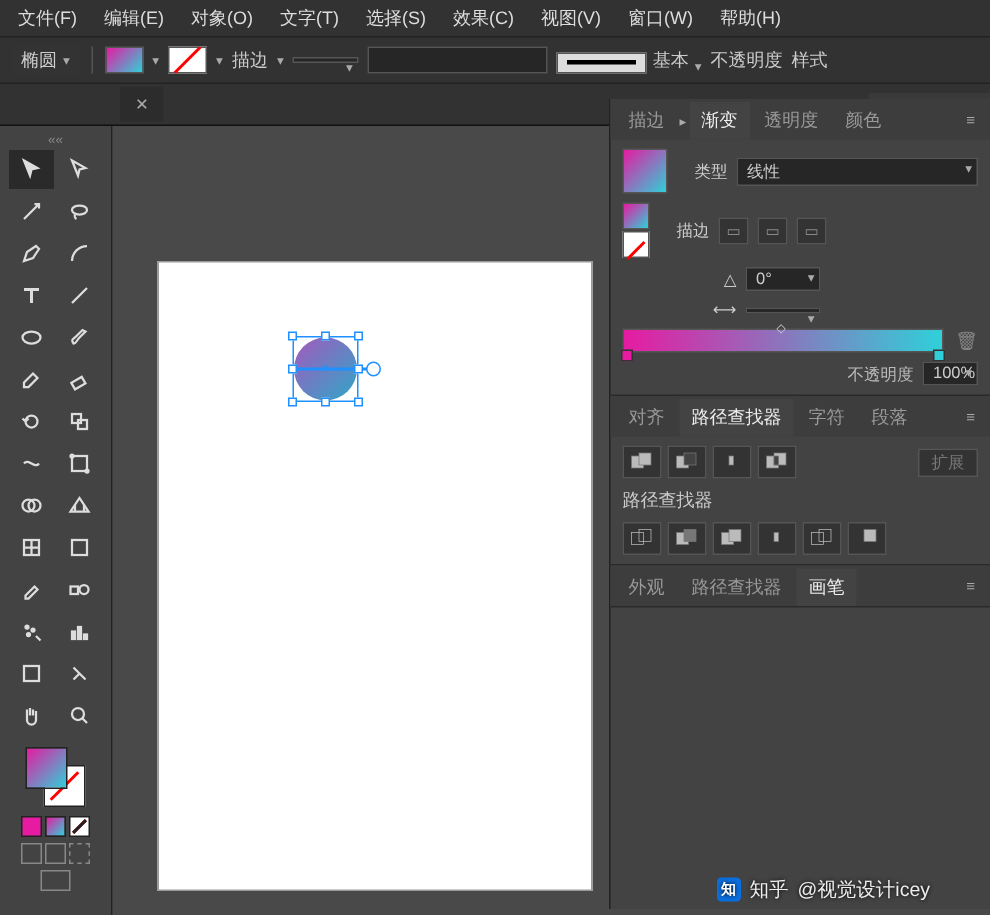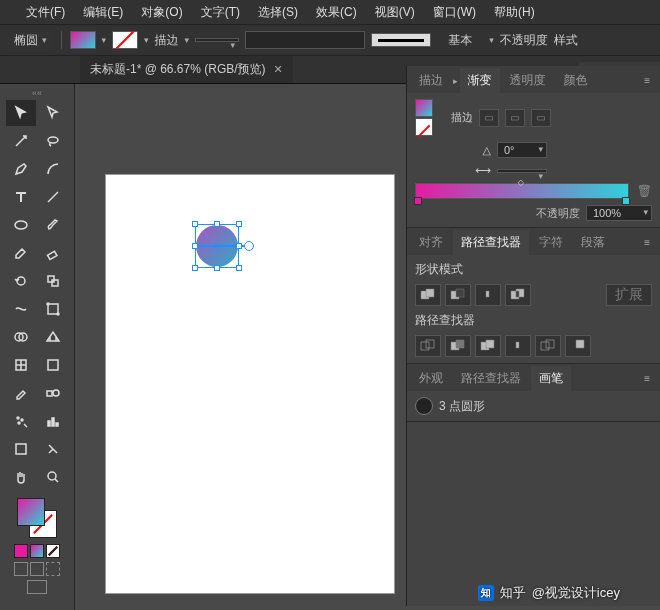--- a/index.html
+++ b/index.html
@@ -1,17 +1,17 @@
 <!DOCTYPE html>
 <html><head>
 <meta charset="utf-8">
 <style>
   * { box-sizing: border-box; margin: 0; padding: 0; font-family: "Microsoft YaHei", Arial, sans-serif; }
   body { width: 660px; height: 610px; background: #323232; color: #ccc; font-size: 12px; overflow: hidden; position: relative; }
-  .menubar { background: #323232; height: 24px; display: flex; align-items: flex-end; padding: 0 18px; gap: 2px; }
+  .menubar { background: #323232; height: 24px; display: flex; align-items: flex-end; padding: 0 4px; gap: 2px; }
   .menubar span { padding: 3px 8px; color: #ddd; cursor: default; }
   .optionsbar { background: #323232; height: 32px; display: flex; align-items: center; padding: 0 8px; gap: 6px; border-top: 1px solid #222; border-bottom: 1px solid #222;}
   .dropdown-simple { display: flex; align-items: center; gap: 4px; background: #333; padding: 2px 6px; }
   .chev { font-size: 9px; color: #aaa; }
   .swatch-grad { width: 26px; height: 18px; background: linear-gradient(135deg, #e61ba2, #2fd0d9); border: 1px solid #555; }
   .swatch-none { width: 26px; height: 18px; background: #fff; border: 1px solid #555; position: relative; }
   .swatch-none::after { content: ""; position: absolute; width: 100%; height: 2px; background: red; top: 50%; left: 0; transform: translateY(-50%) rotate(-45deg); }
   .num-field { background: #262626; border: 1px solid #555; color: #ccc; padding: 1px 14px 1px 4px; width: 44px; font-size: 11px; }
   .wide-field { background: #262626; border: 1px solid #555; width: 120px; height: 18px; }
   .stroke-sample { width: 60px; height: 14px; background: #ddd; border: 1px solid #555; display: flex; align-items: center; justify-content: center;}
@@ -62,21 +62,21 @@
   .sel-wrap::after{content:"▾";position:absolute;right:4px;top:2px;font-size:9px;color:#aaa;pointer-events:none}
   .icon-btn { width: 20px; height: 18px; border:1px solid #555; background:#333; display:inline-flex;align-items:center;justify-content:center;font-size:10px;color:#888}
   .slider-track { height: 16px; background: linear-gradient(90deg,#e61ba2,#2fd0d9); border:1px solid #555; position:relative; flex:1;}
   .stop{position:absolute;bottom:-7px;width:8px;height:8px;background:#fff;border:1px solid #333}
   .stop.l{left:-2px;background:#e61ba2}.stop.r{right:-2px;background:#2fd0d9}
   .marker{position:absolute;top:-6px;left:48%;font-size:8px;color:#ccc}
   .field-right { margin-left:auto; text-align:right; font-size:11px; color:#bbb; }
   .pathfinder-icons { display:flex; gap:4px; }
   .pf { width:26px; height:22px; border:1px solid #555; background:#333; display:flex;align-items:center;justify-content:center;}
   .pf svg{width:16px;height:14px;fill:#bbb;stroke:#777;stroke-width:0.5}
-  .expand-btn { font-size:14px; color:#777; border:1px solid #555; padding:1px 8px; background:#333;}
+  .expand-btn { font-size:11px; color:#777; border:1px solid #555; padding:1px 8px; background:#333;}
   .watermark { position:absolute; bottom: 8px; right: 40px; color:#eee; font-size:13px; display:flex; gap:6px; align-items:center; z-index:99; text-shadow:0 0 3px #000;}
   .watermark .logo{width:16px;height:16px;background:#0b6fe0;color:#fff;border-radius:3px;display:flex;align-items:center;justify-content:center;font-size:10px;font-weight:bold}
   .fg{color:#ccc}
   .vline{width:1px;height:18px;background:#555;margin:0 2px}
 </style>
 </head>
 <body>
 
 <div class="menubar">
   <span>文件(F)</span>
@@ -99,34 +99,33 @@
   <div class="swatch-grad"></div>
     <span class="chev">▾</span>
   <div class="swatch-none"></div>
     <span class="chev">▾</span>
   <span class="fg">描边</span>
     <span class="chev">▾</span>
   <div class="sel-wrap">
       <div class="num-field"></div>
     </div>
   <div class="wide-field"></div>
-  <div style="display:flex;align-items:center;gap:17px">
+  <div style="display:flex;align-items:flex-end;gap:4px">
     <div class="stroke-sample">
         <div class="line"></div>
       </div>
     <span class="fg">基本</span>
     <span class="chev">▾</span>
   </div>
   <span class="fg">不透明度</span>
   <span class="fg">样式</span>
 </div>
 
 <div class="tab-strip">
   <div class="tab">
-    <span>未标题-1* @ 66.67% (RGB/预览)</span>
     <span class="x">✕</span>
   </div>
 </div>
 
 <div class="extra-tab">
   <span>资源导出</span>
   <span>图</span>
 </div>
 
 <div class="main">
@@ -333,20 +332,27 @@
     <div class="panel-tabs">
       <span class="ptab">描边</span>
       <span class="chev">▸</span>
       <span class="ptab active">渐变</span>
       <span class="ptab">透明度</span>
       <span class="ptab">颜色</span>
       <span class="ptab-collapse">≡</span>
     </div>
     <div class="panel-body">
       <div class="row">
+        <div class="big-swatch"></div>
+        <span class="label">类型</span>
+        <div class="sel-wrap" style="flex:1">
+          <div class="select" style="width:100%">线性</div>
+        </div>
+      </div>
+      <div class="row">
         <div style="display:flex;flex-direction:column;gap:1px">
           <div class="tiny-swatch"></div>
           <div class="tiny-swatch white diag"></div>
         </div>
         <span class="label">描边</span>
         <div class="icon-btn">▭</div>
         <div class="icon-btn">▭</div>
         <div class="icon-btn">▭</div>
       </div>
       <div class="row">
@@ -367,36 +373,35 @@
         <div class="slider-track">
           <div class="marker">◇</div>
           <div class="stop l"></div>
           <div class="stop r"></div>
         </div>
         <span style="color:#888">🗑</span>
       </div>
       <div class="row">
         <span class="field-right">不透明度</span>
         <div class="sel-wrap">
-            <div class="select" style="width:66px">100%</div>
+            <div class="select" style="width:37px">100%</div>
           </div>
       </div>
     </div>
   </div>
 
   <div class="panel">
     <div class="panel-tabs">
       <span class="ptab">对齐</span>
       <span class="ptab active">路径查找器</span>
       <span class="ptab">字符</span>
       <span class="ptab">段落</span>
       <span class="ptab-collapse">≡</span>
     </div>
     <div class="panel-body">
-      <span>形状模式</span>
       <div class="row">
         <div class="pathfinder-icons">
           <div class="pf">
               <svg viewBox="0 0 16 14">
                 <rect x="1" y="3" width="8" height="8"></rect>
                 <rect x="6" y="1" width="8" height="8"></rect>
               </svg>
             </div>
           <div class="pf">
               <svg viewBox="0 0 16 14">
@@ -459,26 +464,20 @@
     </div>
   </div>
 
   <div class="panel">
     <div class="panel-tabs">
       <span class="ptab">外观</span>
       <span class="ptab">路径查找器</span>
       <span class="ptab active">画笔</span>
       <span class="ptab-collapse">≡</span>
     </div>
-    <div class="panel-body">
-      <div class="row">
-        <div style="width:18px;height:18px;border:1px solid #777;border-radius:50%;background:#222"></div>
-        <span>3 点圆形</span>
-      </div>
-    </div>
   </div>
 
 </div>
 
 <div class="watermark">
   <div class="logo">知</div>
   <span>知乎</span>
   <span>@视觉设计icey</span>
 </div>
 

